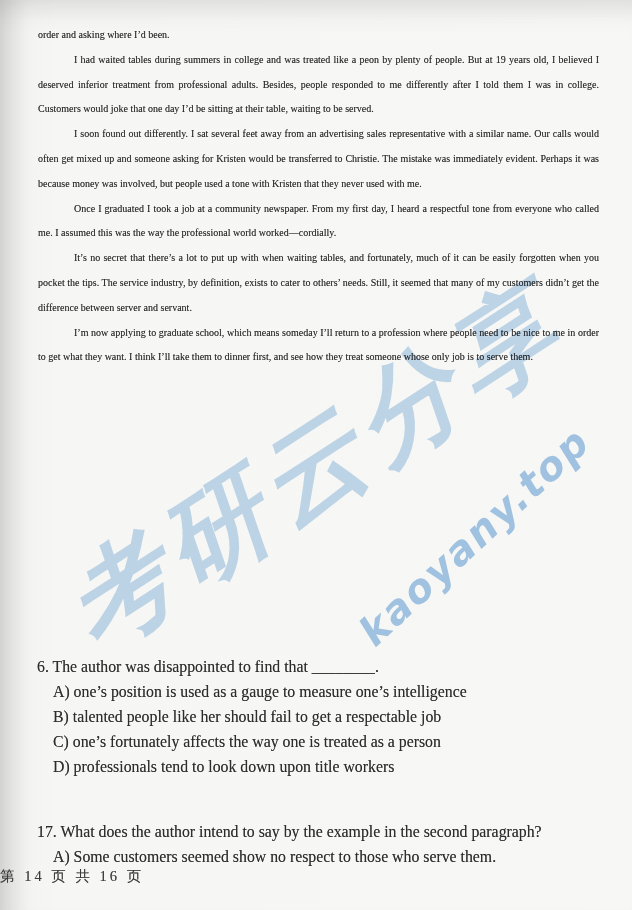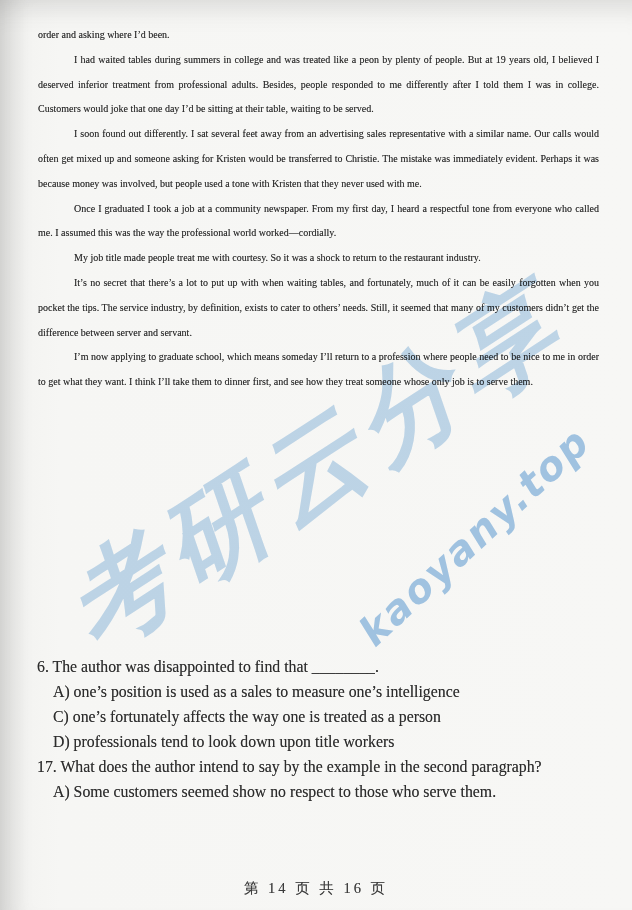--- a/index.html
+++ b/index.html
@@ -29,28 +29,27 @@
   .passage p.continuation { text-indent: 0; }
   .questions {
     position: absolute;
     left: 37px;
     top: 654px;
     width: 565px;
     font-size: 15.8px;
     line-height: 25px;
     text-shadow: 0 0 0.5px rgba(45,45,45,0.55);
   }
-  .question + .question { }
+  .question + .question { margin-top: 40px; }
   .question .stem { margin: 0; }
   .question .option { margin: 0; padding-left: 16px; }
   .footer {
     position: absolute;
     left: 0; right: 0;
-    bottom: 12px;
-    text-align: center;
+    bottom: 24px;
     font-size: 14.5px;
     color: #3b3b3b;
     letter-spacing: 3px;
     text-shadow: 0 0 0.5px rgba(60,60,60,0.5);
   }
   .watermark {
     position: absolute;
     pointer-events: none;
     mix-blend-mode: multiply;
     text-align: center;
@@ -84,29 +83,29 @@
 </head>
 <body>
 
 <div class="page">
 
   <div class="passage" id="passage">
       <p class="continuation">order and asking where I’d been.</p>
       <p>I had waited tables during summers in college and was treated like a peon by plenty of people. But at 19 years old, I believed I deserved inferior treatment from professional adults.  Besides, people responded to me differently after I told them I was in college. Customers would joke that one day I’d be sitting at their table, waiting to be served.</p>
       <p>I soon found out differently. I sat several feet away from an advertising sales representative with a similar name. Our calls would often get mixed up and someone asking for Kristen would be transferred to Christie. The mistake was immediately evident. Perhaps it was because money was involved, but people used a tone with Kristen that they never used with me.</p>
       <p>Once I graduated I took a job at a community newspaper. From my first day, I heard a respectful tone from everyone who called me. I assumed this was the way the professional world worked—cordially.</p>
-      <p>My job title made people treat me with courtesy. So it was a shock to return to the restaurant industry.</p>
       <p>It’s no secret that there’s a lot to put up with when waiting tables, and fortunately, much of it can be easily forgotten when you pocket the tips. The service industry, by definition, exists to cater to others’ needs. Still, it seemed that many of my customers didn’t get the difference between server and servant.</p>
       <p>I’m now applying to graduate school, which means someday I’ll return to a profession where people need to be nice to me in order to get what they want. I think I’ll take them to dinner first, and see how they treat someone whose only job is to serve them.</p>
     </div>
 
   <div class="questions" id="questions">
       <div class="question">
         <div class="stem">6. The author was disappointed to find that ________.</div>
-        <div class="option">A) one’s position is used as a sales to measure one’s intelligence</div>
+        <div class="option">A) one’s position is used as a gauge to measure one’s intelligence</div>
+        <div class="option">B) talented people like her should fail to get a respectable job</div>
         <div class="option">C) one’s fortunately affects the way one is treated as a person</div>
         <div class="option">D) professionals tend to look down upon title workers</div>
       </div>
       <div class="question">
         <div class="stem">17. What does the author intend to say by the example in the second paragraph?</div>
         <div class="option">A) Some customers seemed show no respect to those who serve them.</div>
       </div>
     </div>
 
   <div class="watermark watermark-cn">考研云分享</div>

